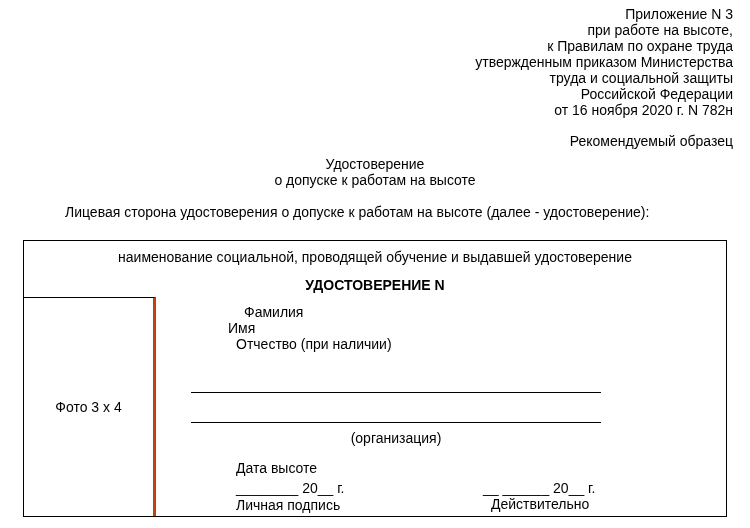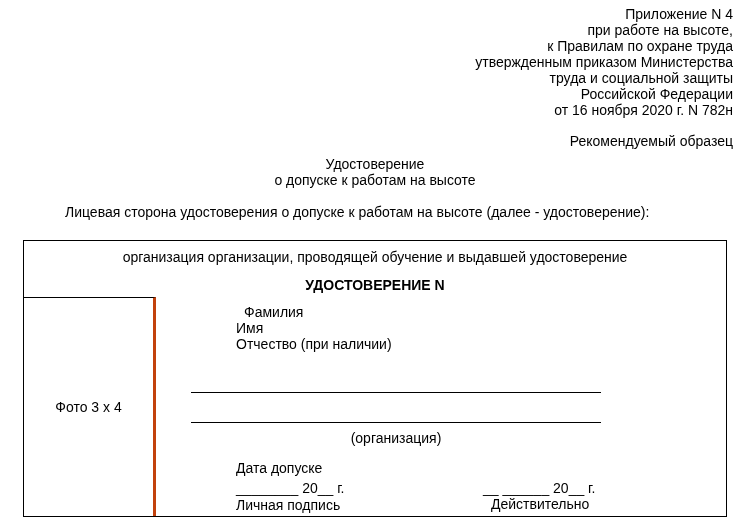--- a/index.html
+++ b/index.html
@@ -69,21 +69,21 @@
     left: 0;
     bottom: 0;
     width: 132px;
     border-top: 1px solid #000000;
     border-right: 3px solid #c2410c;
     display: flex;
     align-items: center;
     justify-content: center;
   }
   .lbl-surname    { position: absolute; top: 63px;  left: 220px; }
-  .lbl-name       { position: absolute; top: 79px;  left: 212px; }
+  .lbl-name       { position: absolute; top: 79px;  left: 204px; }
   .lbl-patronymic { position: absolute; top: 95px;  left: 212px; }
   .rule {
     position: absolute;
     left: 167px;
     width: 410px;
     height: 0;
     border-top: 1px solid #000000;
   }
   .rule-profession   { top: 151px; }
   .rule-organization { top: 181px; }
@@ -106,58 +106,58 @@
   .blank-issue    { position: absolute; top: 239px; left: 212px; }
   .blank-valid    { position: absolute; top: 239px; left: 459px; }
   .lbl-signature  { position: absolute; top: 256px; left: 212px; }
 </style>
 </head>
 <body>
 
 <div>
 
   <div class="appendix-block">
-    <div>Приложение N 4</div>
+    <div>Приложение N 3</div>
     <div>при работе на высоте,</div>
     <div>к Правилам по охране труда</div>
     <div>утвержденным приказом Министерства</div>
     <div>труда и социальной защиты</div>
     <div>Российской Федерации</div>
     <div>от 16 ноября 2020 г. N 782н</div>
   </div>
 
   <div class="recommended-sample">Рекомендуемый образец</div>
 
   <div class="doc-title">
     <div>Удостоверение</div>
     <div>о допуске к работам на высоте</div>
   </div>
 
   <div class="intro-text">Лицевая сторона удостоверения о допуске к работам на высоте (далее - удостоверение):</div>
 
   <div class="card">
 
-    <div class="org-caption">организация организации, проводящей обучение и выдавшей удостоверение</div>
+    <div class="org-caption">наименование социальной, проводящей обучение и выдавшей удостоверение</div>
 
     <div class="cert-title">УДОСТОВЕРЕНИЕ N</div>
 
     <div class="photo-box">
       <span>Фото 3 х 4</span>
     </div>
 
     <div class="lbl-surname">Фамилия</div>
     <div class="lbl-name">Имя</div>
     <div class="lbl-patronymic">Отчество (при наличии)</div>
 
     <div class="rule rule-profession"></div>
 
     <div class="rule rule-organization"></div>
     <div class="cap-organization">(организация)</div>
 
-    <div class="lbl-issue-date">Дата допуске</div>
+    <div class="lbl-issue-date">Дата высоте</div>
     <div class="lbl-valid">Действительно</div>
 
     <div class="blank-issue">________ 20__ г.</div>
     <div class="blank-valid">__ ______ 20__ г.</div>
 
     <div class="lbl-signature">Личная подпись</div>
 
   </div>
 
 </div>

